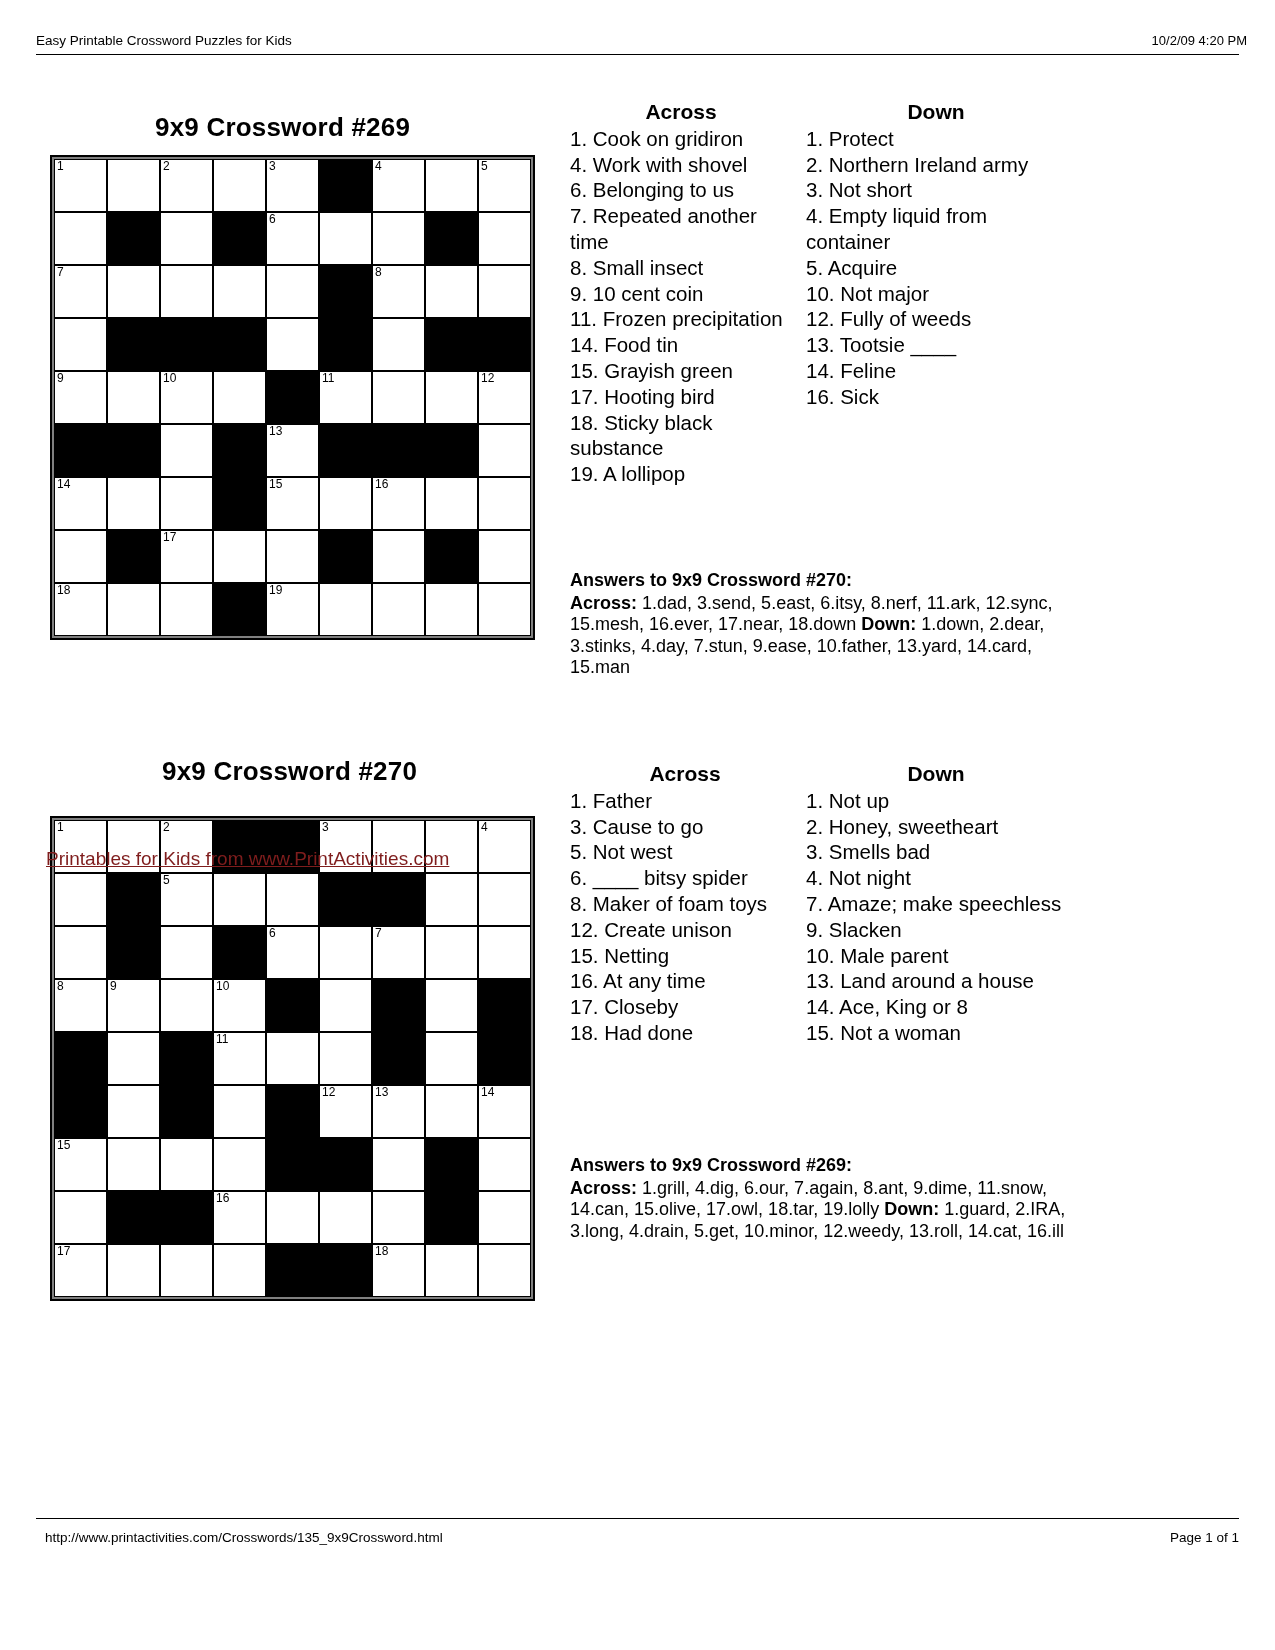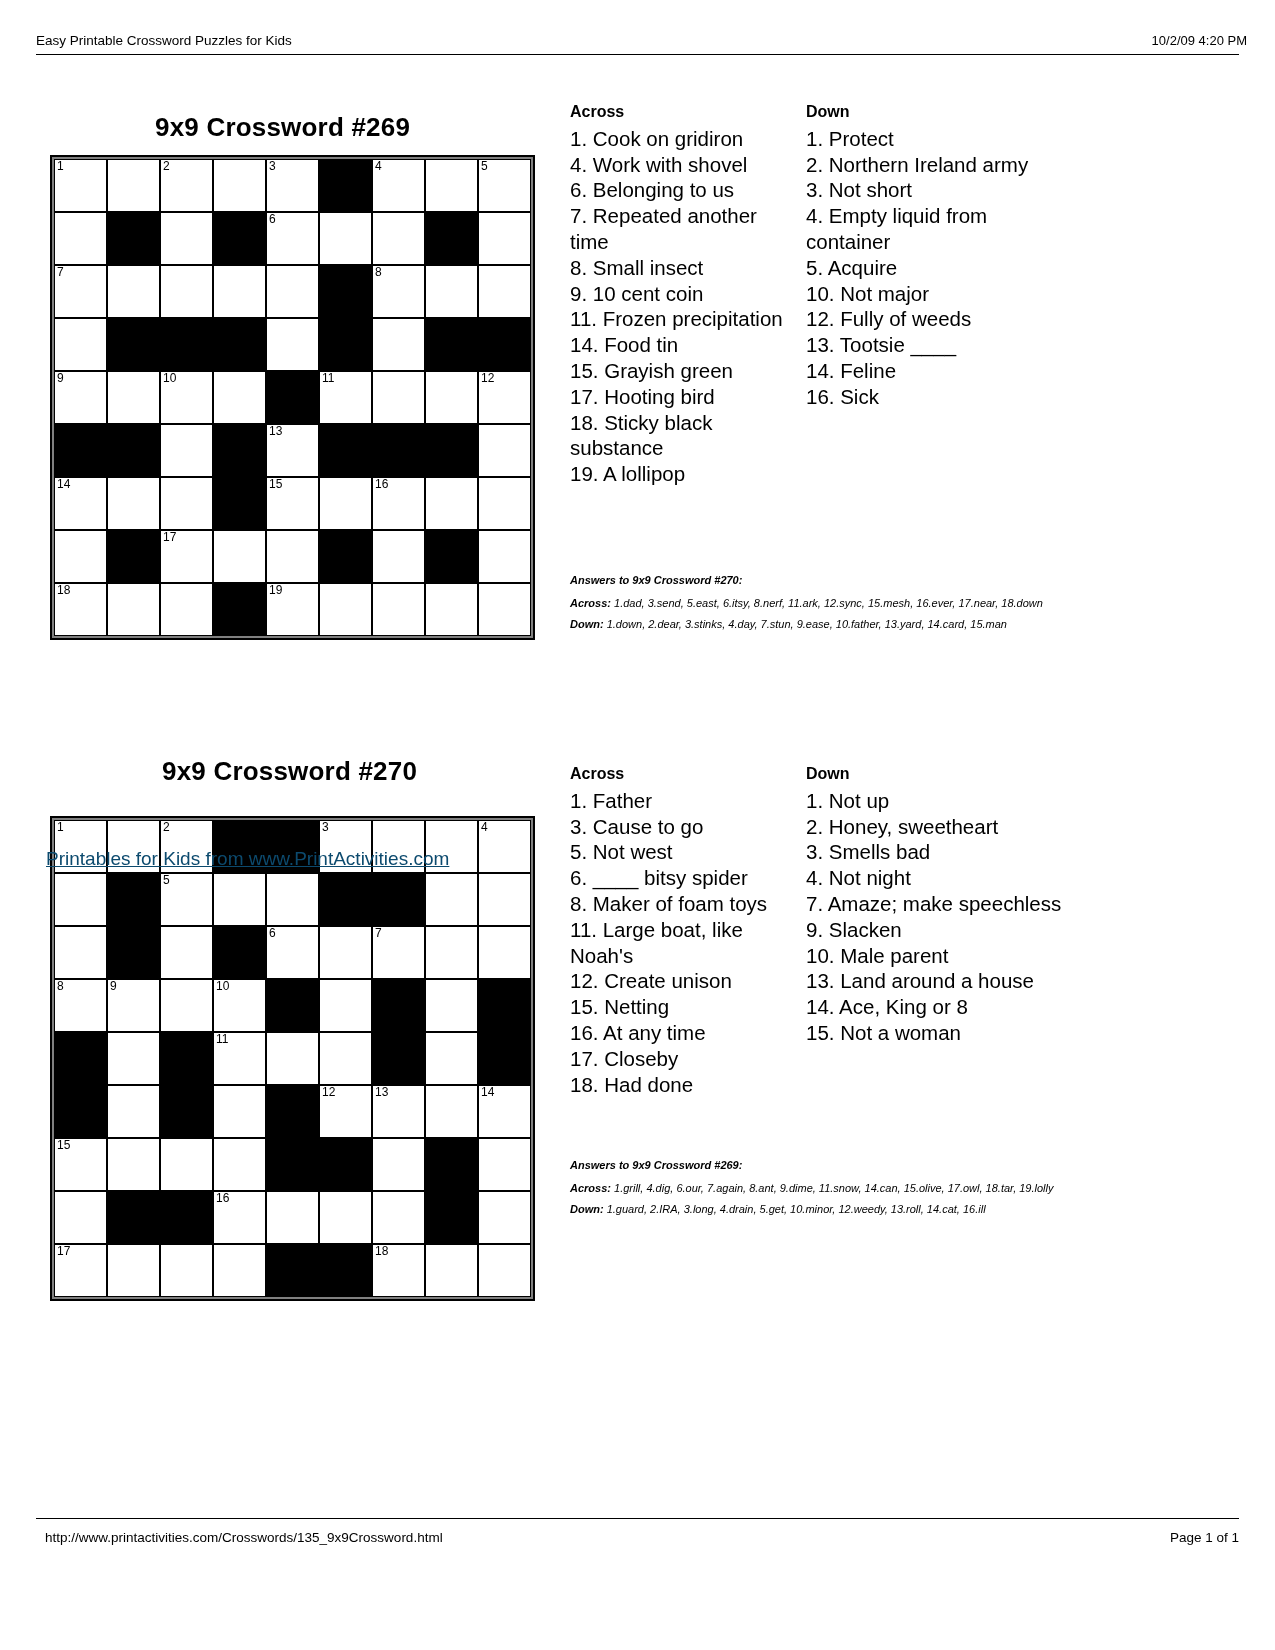--- a/index.html
+++ b/index.html
@@ -94,47 +94,47 @@
   }
 
   
   .clue-col {
     position: absolute;
     font-size: 20.5px;
     line-height: 25.8px;
   }
   .clue-head {
     font-weight: bold;
-    font-size: 16px;
+    font-size: 21px;
     margin-bottom: 1px;
+    text-align: center;
   }
   .clue-list {
     margin: 0; padding: 0;
     list-style: none;
   }
   .clue-list li { margin: 0; padding: 0; }
 
   
   .answers {
     position: absolute;
-    font-size: 11px;
+    font-size: 18px;
     line-height: 21.5px;
-    font-style: italic;
   }
   .answers .ans-title {
     font-weight: bold;
     margin-bottom: 1px;
   }
   .answers b { font-weight: bold; margin-top: 23px; }
 
   
   .watermark {
     position: absolute;
     font-size: 19px;
-    color: #0c4a6e;
+    color: #7f1d1d;
     text-decoration: underline;
     white-space: nowrap;
   }
 </style>
 </head>
 <body>
 
 <div class="page">
 
   <div class="head-left">Easy Printable Crossword Puzzles for Kids</div>
@@ -427,21 +427,20 @@
   <div class="watermark" style="left:46px; top:848px;">Printables for Kids from www.PrintActivities.com</div>
 
   <div class="clue-col" style="left:570px; top:761px; width:230px;">
     <div class="clue-head">Across</div>
     <ul class="clue-list" id="p2-across">
         <li>1. Father</li>
         <li>3. Cause to go</li>
         <li>5. Not west</li>
         <li>6. ____ bitsy spider</li>
         <li>8. Maker of foam toys</li>
-        <li>11. Large boat, like Noah's</li>
         <li>12. Create unison</li>
         <li>15. Netting</li>
         <li>16. At any time</li>
         <li>17. Closeby</li>
         <li>18. Had done</li>
       </ul>
   </div>
 
   <div class="clue-col" style="left:806px; top:761px; width:260px;">
     <div class="clue-head">Down</div>

